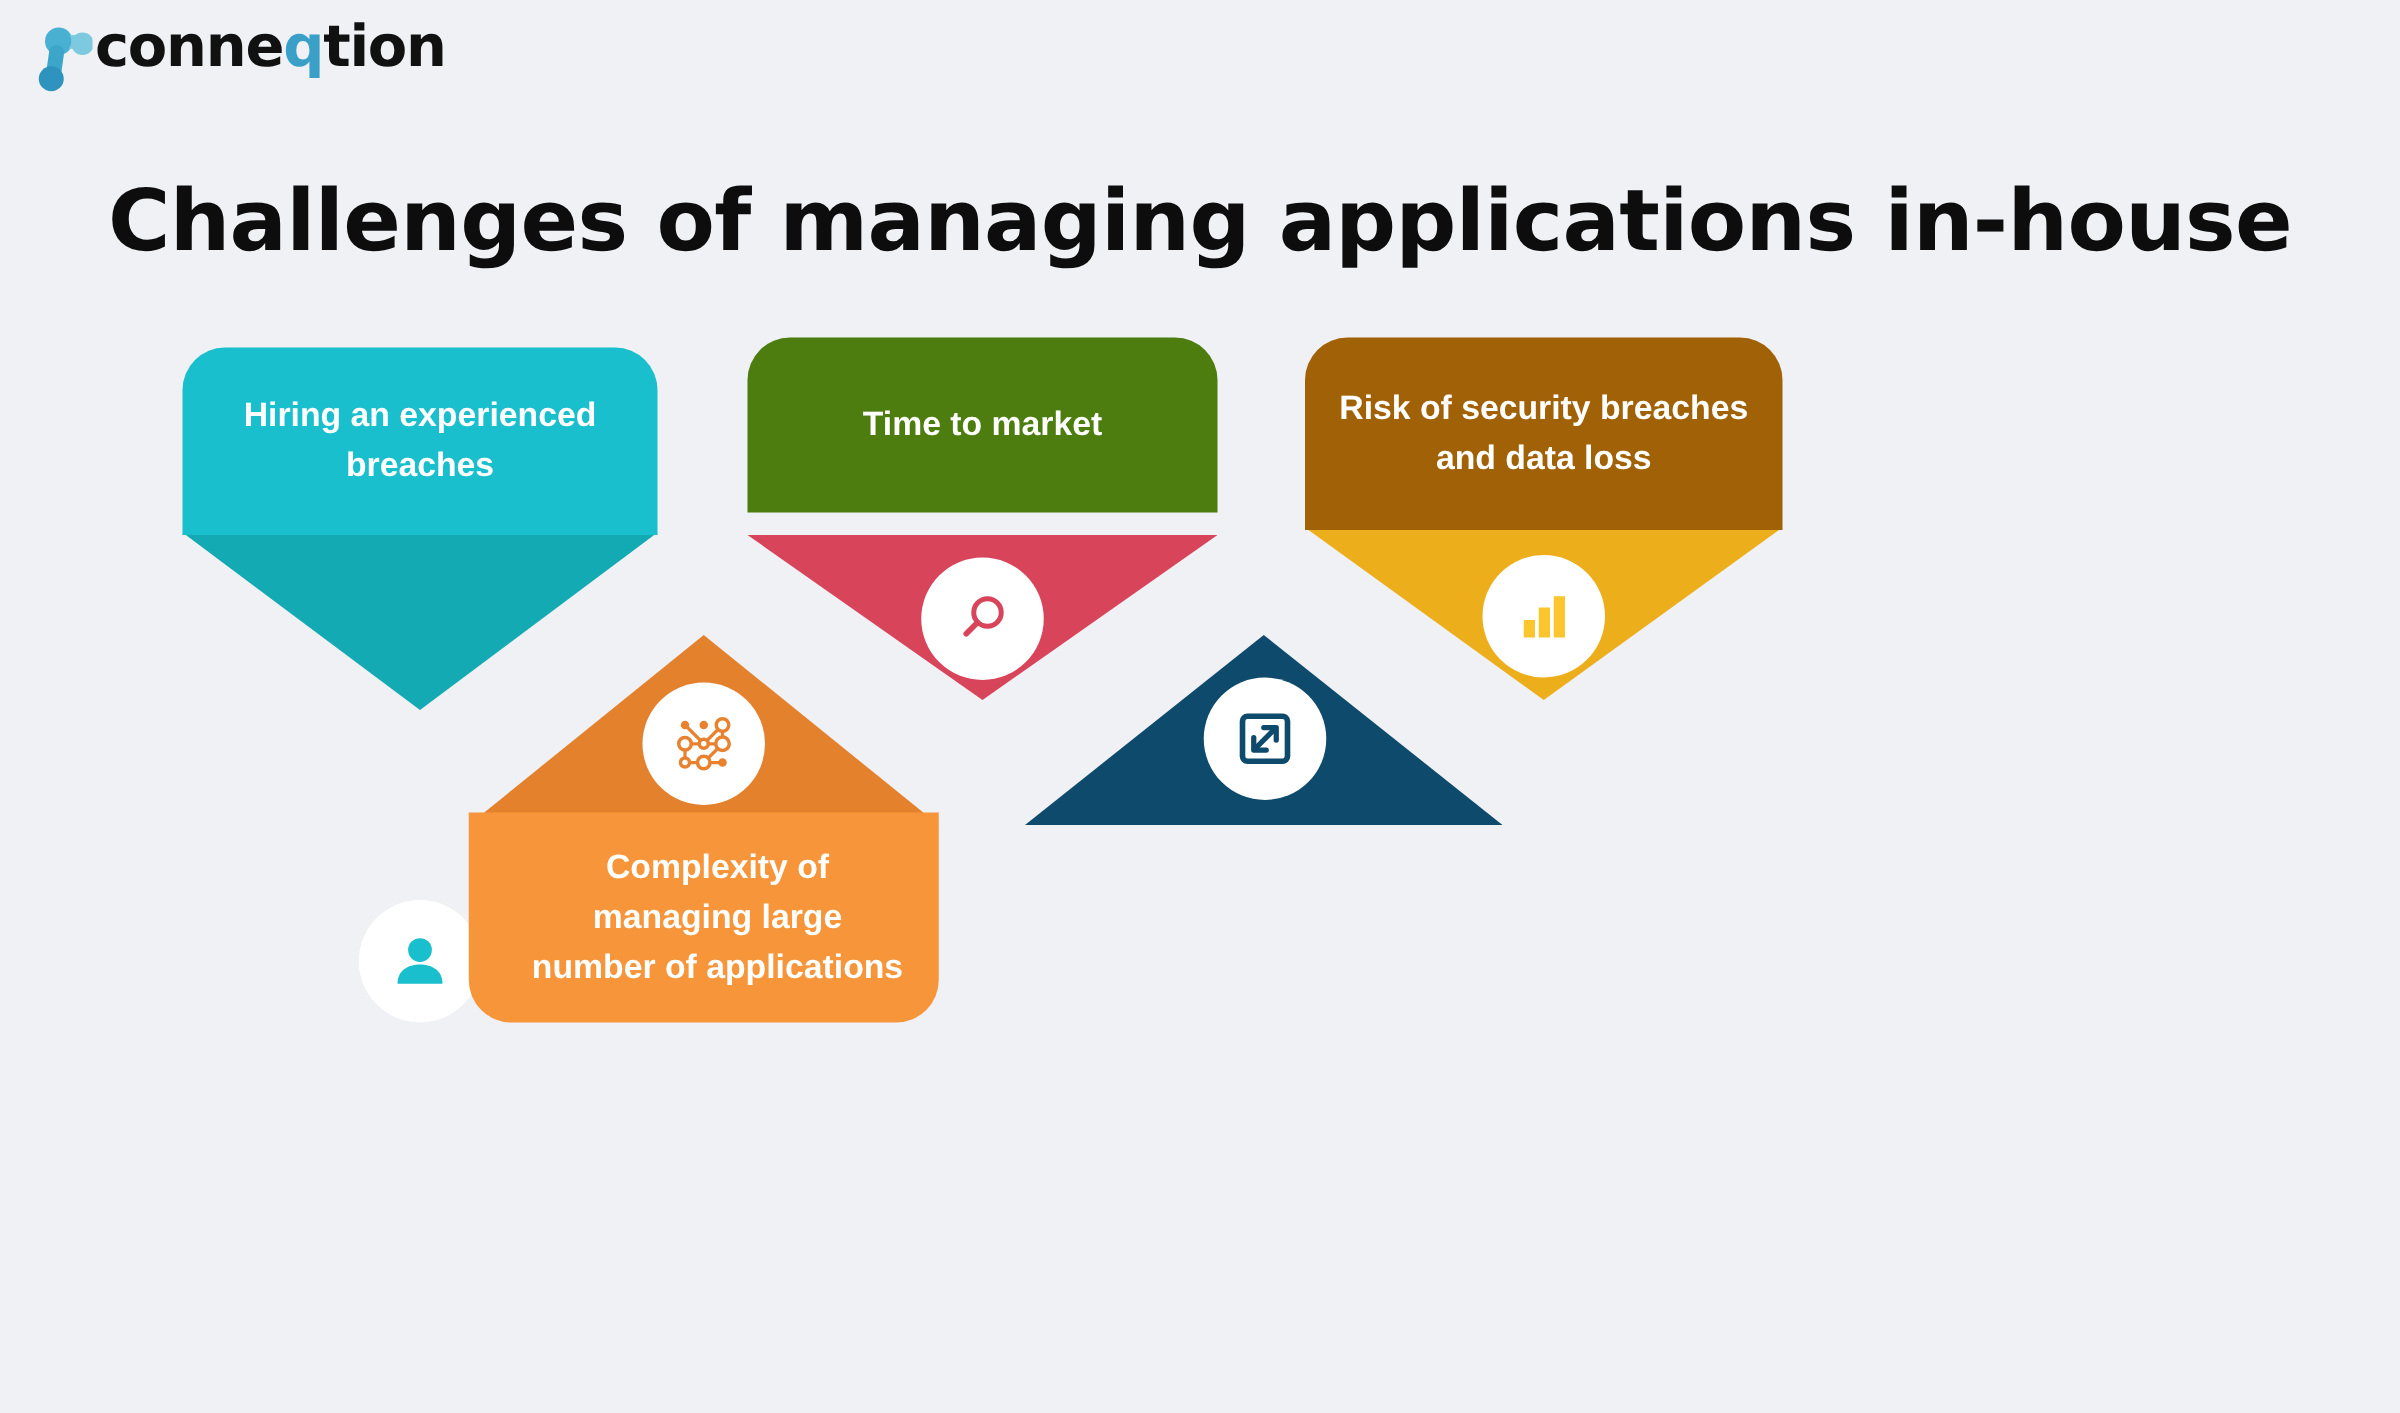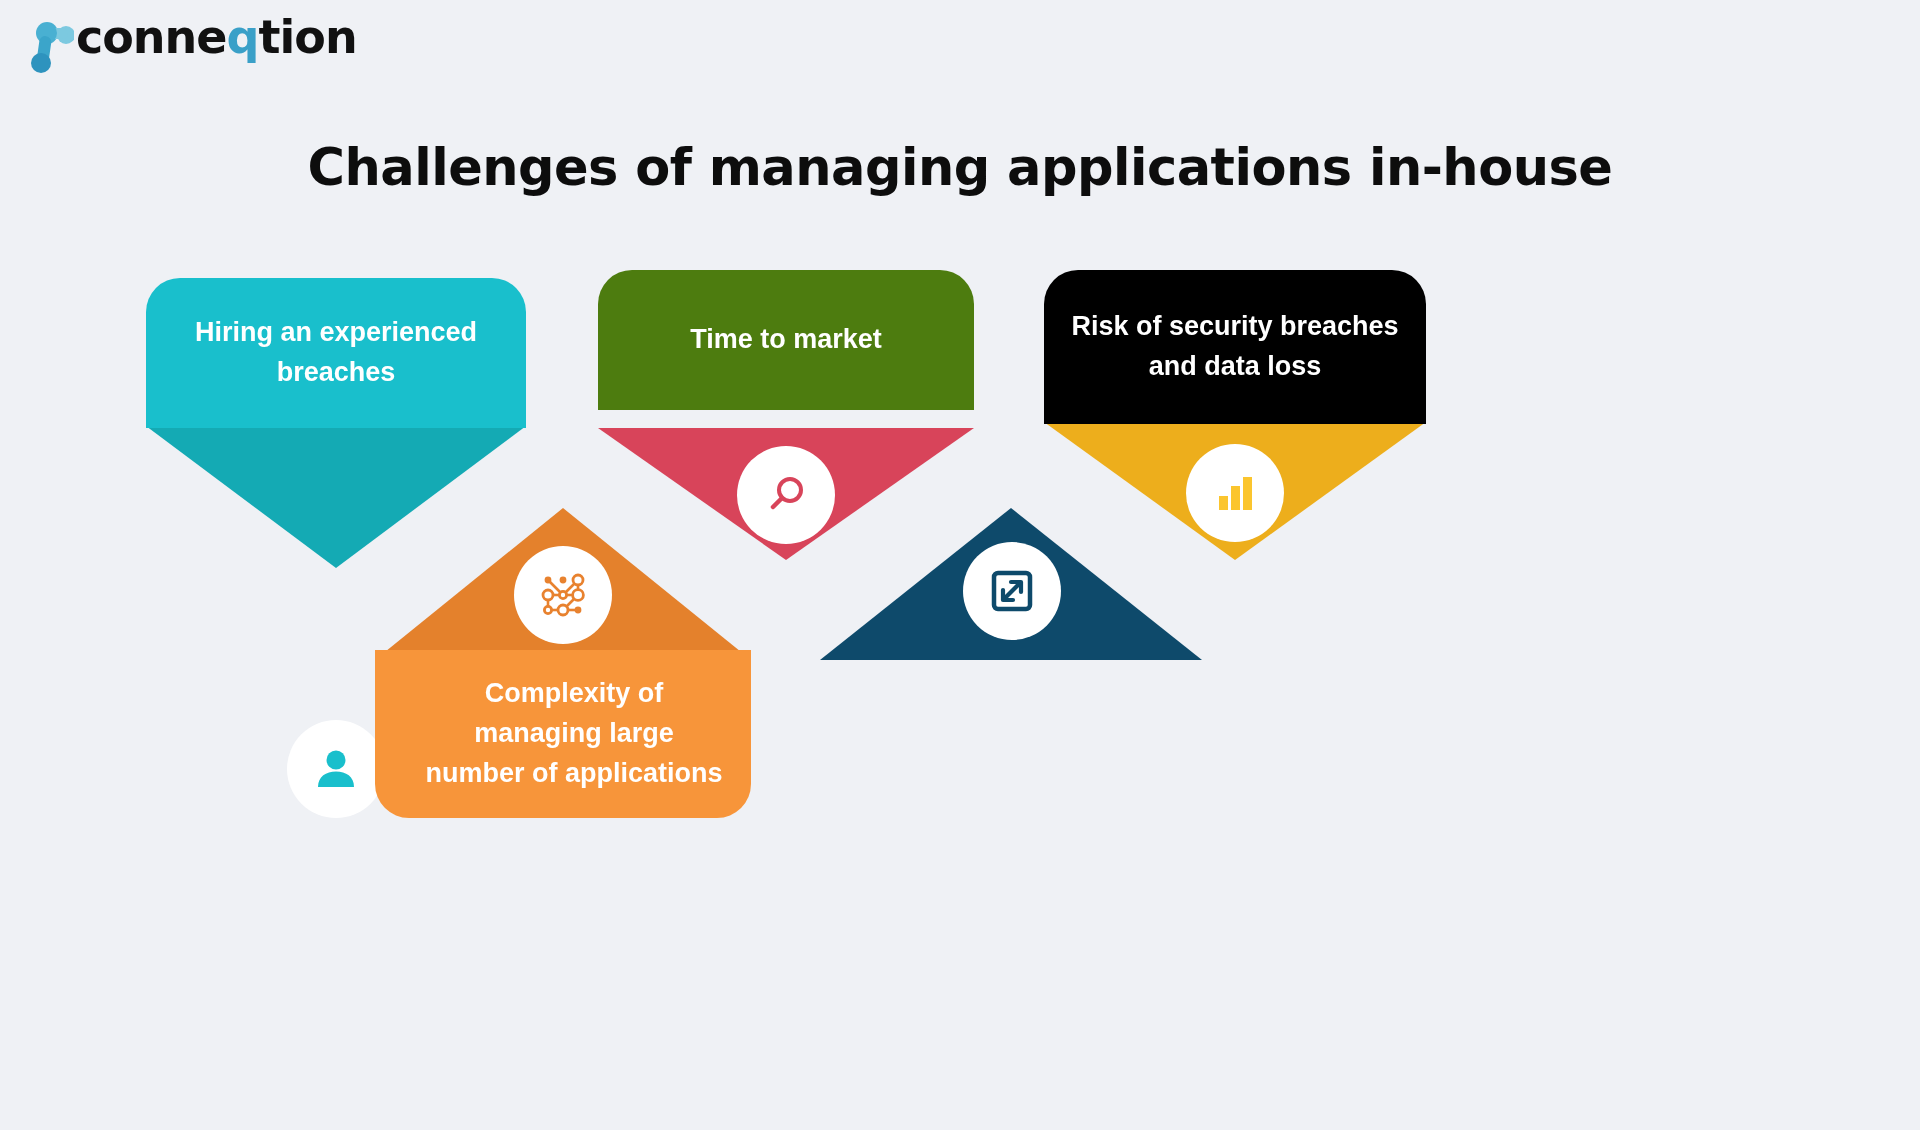--- a/index.html
+++ b/index.html
@@ -15,21 +15,21 @@
   .logo-text{
     font-size:46px;font-weight:700;color:#111;
     letter-spacing:-1px;line-height:1;position:relative;top:-4px;
     font-family:"DejaVu Sans","Liberation Sans",sans-serif;
   }
   .logo-text .q{color:#3aa0c8;}
   
   .title{
     position:absolute;top:138px;left:0;width:100%;
     text-align:center;color:#0d0d0d;
-    font-size:51px;font-weight:700;letter-spacing:-0.5px;
+    font-size:68px;font-weight:700;letter-spacing:-0.5px;
     font-family:"DejaVu Sans","Liberation Sans",sans-serif;
   }
   
   .card{position:absolute;}
   .card .body{
     position:absolute;left:0;top:0;width:100%;
     box-sizing:border-box;
     display:flex;align-items:center;justify-content:center;
     text-align:center;color:#fff;
     font-size:27px;font-weight:700;line-height:1.48;
@@ -95,21 +95,21 @@
     </svg>
   </div>
 </div>
 
 <div class="card down" style="left:1044px;top:270px;width:382px;height:290px;">
   <div class="point" style="top:152px;height:138px;">
     <svg width="100%" height="100%" viewBox="0 0 382 138" preserveAspectRatio="none">
       <path d="M0,0 L382,0 L191,138 Z" fill="#edae1c"></path>
     </svg>
   </div>
-  <div class="body" style="height:154px;background:#000000;">
+  <div class="body" style="height:154px;background:#a16207;">
     <span class="label">Risk of security breaches and data loss</span>
   </div>
   <div class="icon-circle" style="left:142px;top:174px;width:98px;height:98px;">
     <svg width="50" height="50" viewBox="0 0 50 50">
       <rect x="9" y="28" width="9" height="14" fill="#fbc52e"></rect>
       <rect x="21" y="18" width="9" height="24" fill="#fbc52e"></rect>
       <rect x="33" y="9" width="9" height="33" fill="#fbc52e"></rect>
     </svg>
   </div>
 </div>

